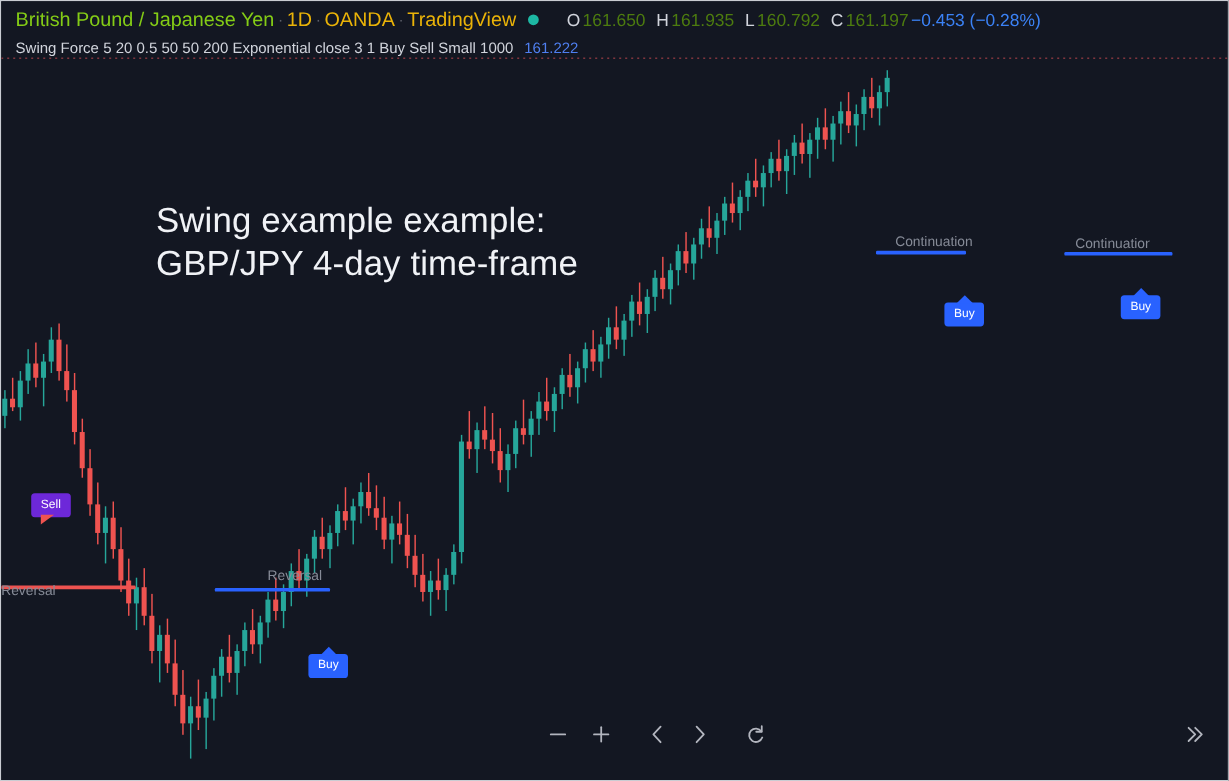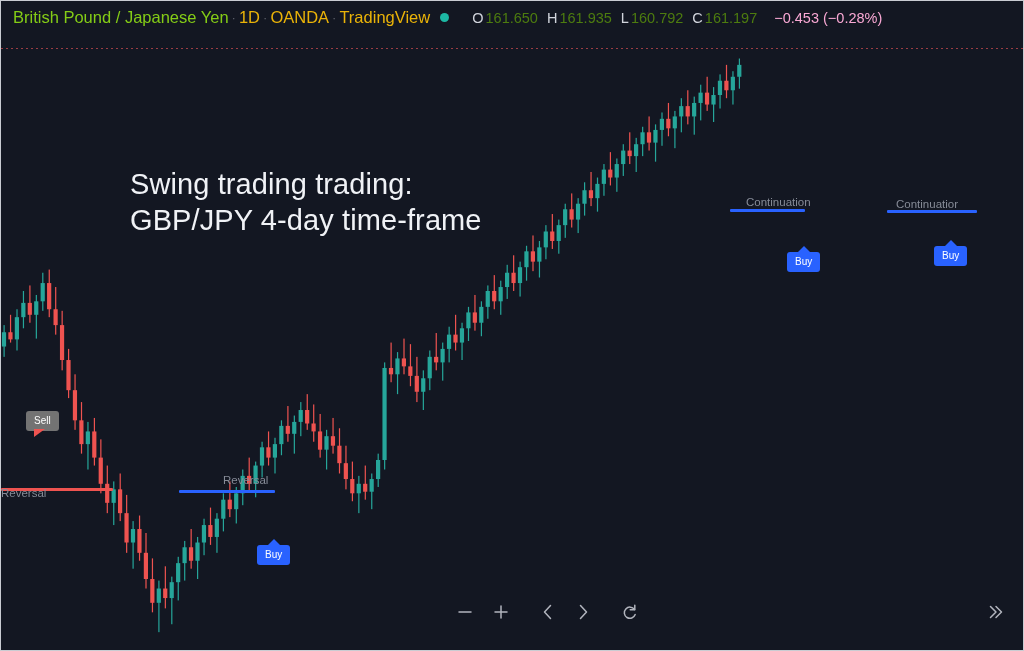--- a/index.html
+++ b/index.html
@@ -15,42 +15,42 @@
   .row1{top:6px;font-size:16.5px;line-height:20px;}
   .row2{top:32px;font-size:12.5px;line-height:15px;}
   .sym{color:#84cc16;}
   .sep{color:#5d606b;padding:0 3px;font-size:13px;vertical-align:1px;}
   .meta{color:#eab308;}
   .dot{display:inline-block;width:9px;height:9px;border-radius:50%;
        background:#1db8a4;vertical-align:1px;margin:0 8px 0 10px;}
   .ohlc{margin-left:6px;font-size:14.5px;}
   .ohlc .lbl{color:#d1d4dc;margin-left:9px;}
   .ohlc .val{color:#4d7c0f;margin-left:2px;}
-  .ohlc .chg{color:#f9a8d4;margin-left:17px;}
+  .ohlc .chg{color:#3b82f6;margin-left:2px;}
   .ind-name{color:#d1d4dc;}
   .ind-val{color:#4f7ff0;margin-left:9px;}
   #hdr-divider{position:absolute;left:0;top:47px;width:1024px;height:1px;z-index:6;
     background-image:linear-gradient(to right,#9b3d44 0 2px,transparent 2px 5px);
     background-size:5px 1px;background-repeat:repeat-x;}
   
   #chart{position:absolute;left:0;top:48px;width:1024px;height:603px;background:#131722;}
   #chart svg{display:block;}
   
   #caption{position:absolute;left:129px;top:165px;z-index:4;
     color:#f0f2f6;font-size:29px;line-height:36px;letter-spacing:.1px;}
   #caption div{white-space:nowrap;}
   
   .badge{position:absolute;z-index:4;color:#ffffff;font-size:10px;
     line-height:17px;text-align:center;font-weight:400;}
   .badge .body{position:relative;border-radius:3px;padding:1px 8px 2px;}
   .buy .body{background:#2962ff;}
   .buy .notch{position:absolute;top:-6px;left:50%;margin-left:-7px;width:0;height:0;
     border-left:7px solid transparent;border-right:7px solid transparent;
     border-bottom:7px solid #2962ff;}
-  .sell .body{background:#737373;}
+  .sell .body{background:#6d28d9;}
   .sell .notch{position:absolute;bottom:-6px;left:8px;width:0;height:0;
     border-left:0 solid transparent;border-right:11px solid transparent;
     border-top:8px solid #ef5350;}
   
   .level{position:absolute;z-index:3;height:3px;border-radius:1px;}
   .level.blue{background:#2962ff;}
   .level.red{background:#ef5350;}
   .level-label{position:absolute;z-index:3;color:#868b97;font-size:11.5px;
     line-height:14px;white-space:nowrap;overflow:hidden;}
   
@@ -61,20 +61,23 @@
   .tbtn svg{display:block;}
 </style>
 </head>
 <body>
 
 <div id="app">
 
   <div id="legend">
     <div class="legend-row row1">
       <span class="sym">British Pound / Japanese Yen</span><span class="sep">·</span><span class="meta">1D</span><span class="sep">·</span><span class="meta">OANDA</span><span class="sep">·</span><span class="meta">TradingView</span><span class="dot"></span><span class="ohlc"><span class="lbl">O</span><span class="val">161.650</span><span class="lbl">H</span><span class="val">161.935</span><span class="lbl">L</span><span class="val">160.792</span><span class="lbl">C</span><span class="val">161.197</span><span class="chg">−0.453 (−0.28%)</span></span>
+    </div>
+    <div class="legend-row row2">
+      <span class="ind-name">Swing Force 5 20 0.5 50 50 200 Exponential close 3 1 Buy Sell Small 1000</span><span class="ind-val">161.222</span>
     </div>
   </div>
   <div id="hdr-divider"></div>
 
   <div id="chart">
     <svg id="candles-svg" width="1024" height="603">
         <rect x="2.50" y="276.11" width="1.2" height="31.74" fill="#26a69a"></rect>
         <rect x="0.90" y="283.25" width="4.2" height="14.28" fill="#26a69a"></rect>
         <rect x="8.95" y="265.80" width="1.2" height="27.77" fill="#ef5350"></rect>
         <rect x="7.35" y="283.25" width="4.2" height="7.14" fill="#ef5350"></rect>
@@ -301,21 +304,21 @@
         <rect x="724.90" y="15.87" width="1.2" height="33.32" fill="#ef5350"></rect>
         <rect x="723.30" y="31.74" width="4.2" height="9.52" fill="#ef5350"></rect>
         <rect x="731.35" y="22.22" width="1.2" height="33.32" fill="#26a69a"></rect>
         <rect x="729.75" y="27.77" width="4.2" height="13.49" fill="#26a69a"></rect>
         <rect x="737.80" y="9.52" width="1.2" height="30.15" fill="#26a69a"></rect>
         <rect x="736.20" y="15.87" width="4.2" height="11.90" fill="#26a69a"></rect>
       </svg>
   </div>
 
   <div id="caption">
-    <div>Swing trading trading:</div>
+    <div>Swing example example:</div>
     <div>GBP/JPY 4-day time-frame</div>
   </div>
 
   <div id="levels-layer">
       <div class="level red" style="left: 0px; top: 487px; width: 112px;"></div>
       <div class="level-label" style="left: 0px; top: 485px; width: 52px;">Reversal</div>
       <div class="level blue" style="left: 178px; top: 489px; width: 96px;"></div>
       <div class="level-label" style="left: 222px; top: 472px; width: 56px;">Reversal</div>
       <div class="level blue" style="left: 729px; top: 208px; width: 75px;"></div>
       <div class="level-label" style="left: 745px; top: 194px; width: 76px;">Continuation</div>

